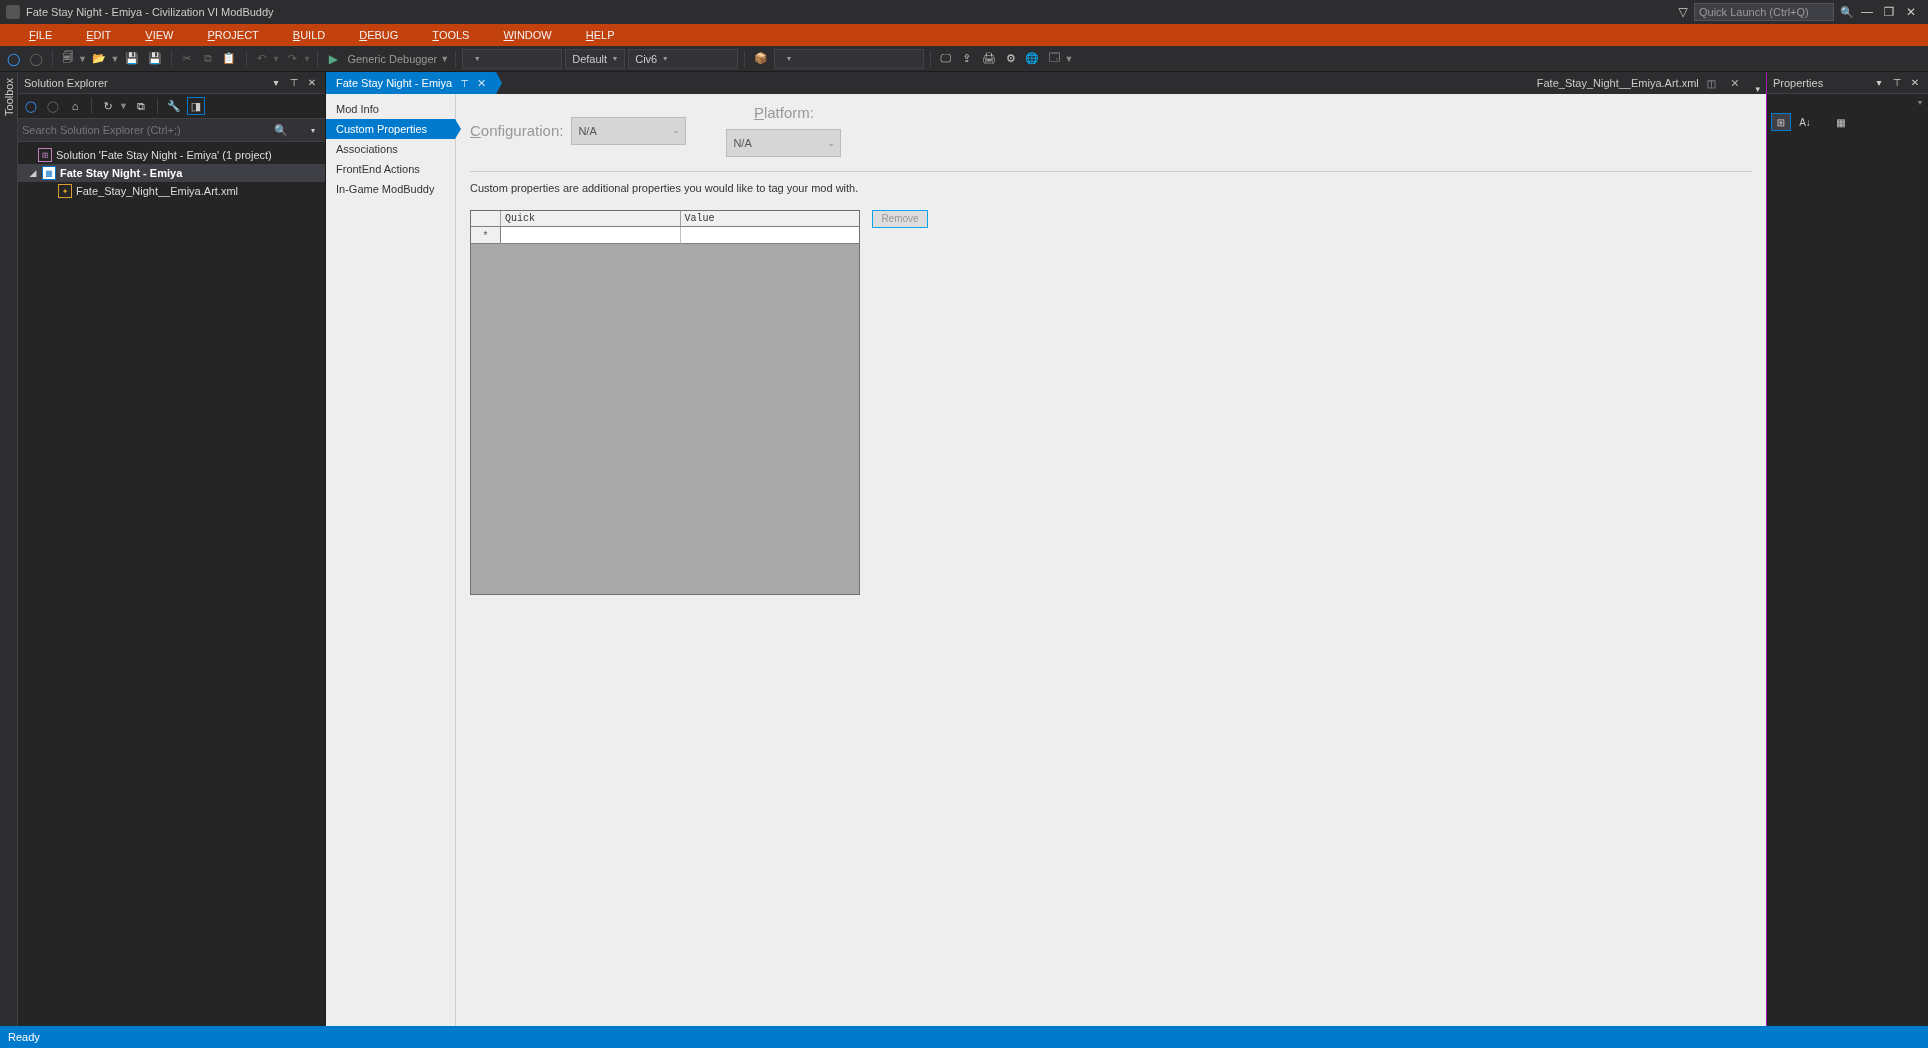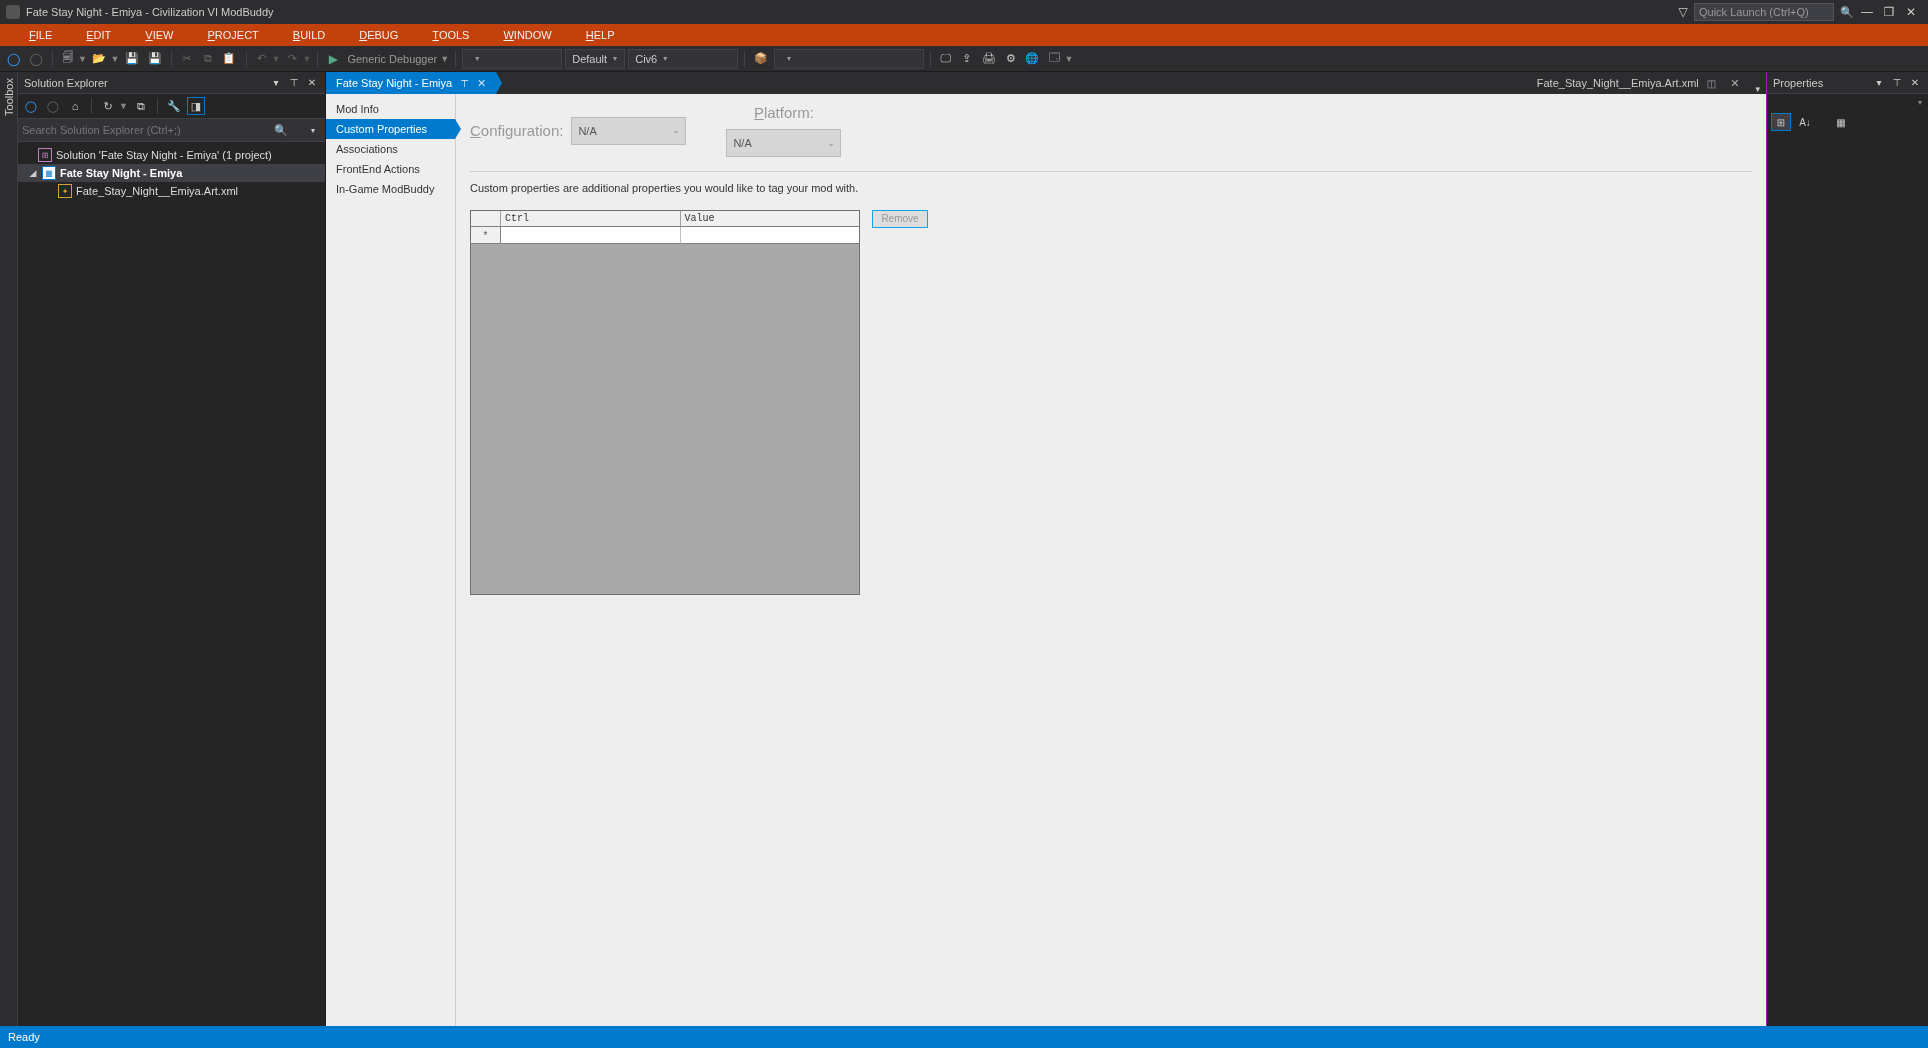--- a/index.html
+++ b/index.html
@@ -280,21 +280,21 @@
               </div>
           </div>
         </div>
         <div class="divider"></div>
         <div class="desc">Custom properties are additional properties you would like to tag your mod with.</div>
 
         <div class="gridwrap">
           <div class="dgrid">
             <div class="hdr">
               <div class="corner"></div>
-              <div class="col">Ctrl</div>
+              <div class="col">Quick</div>
               <div class="col">Value</div>
             </div>
             <div class="row">
               <div class="rowhdr">*</div>
               <div class="cell"></div>
               <div class="cell"></div>
             </div>
           </div>
           <div class="removebtn">Remove</div>
         </div>

